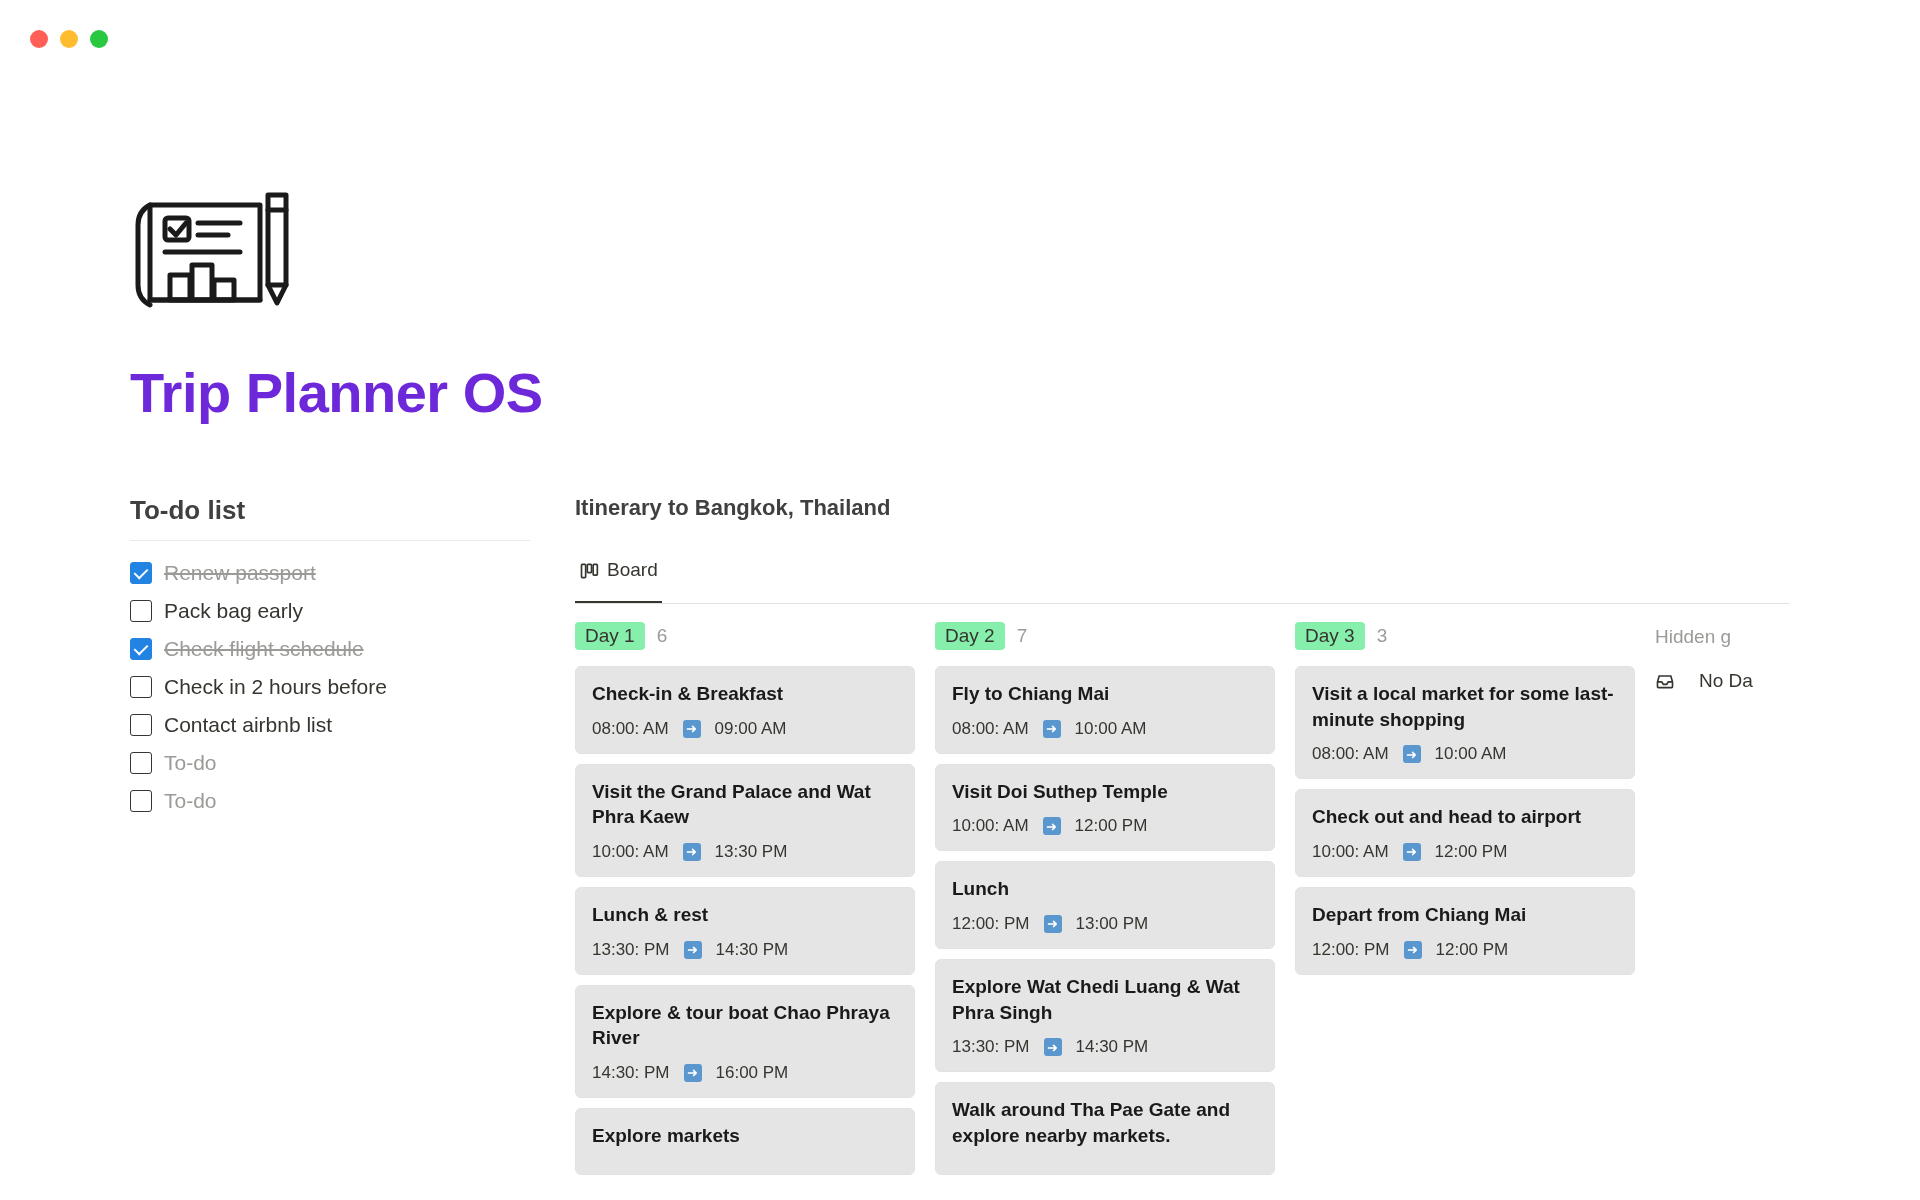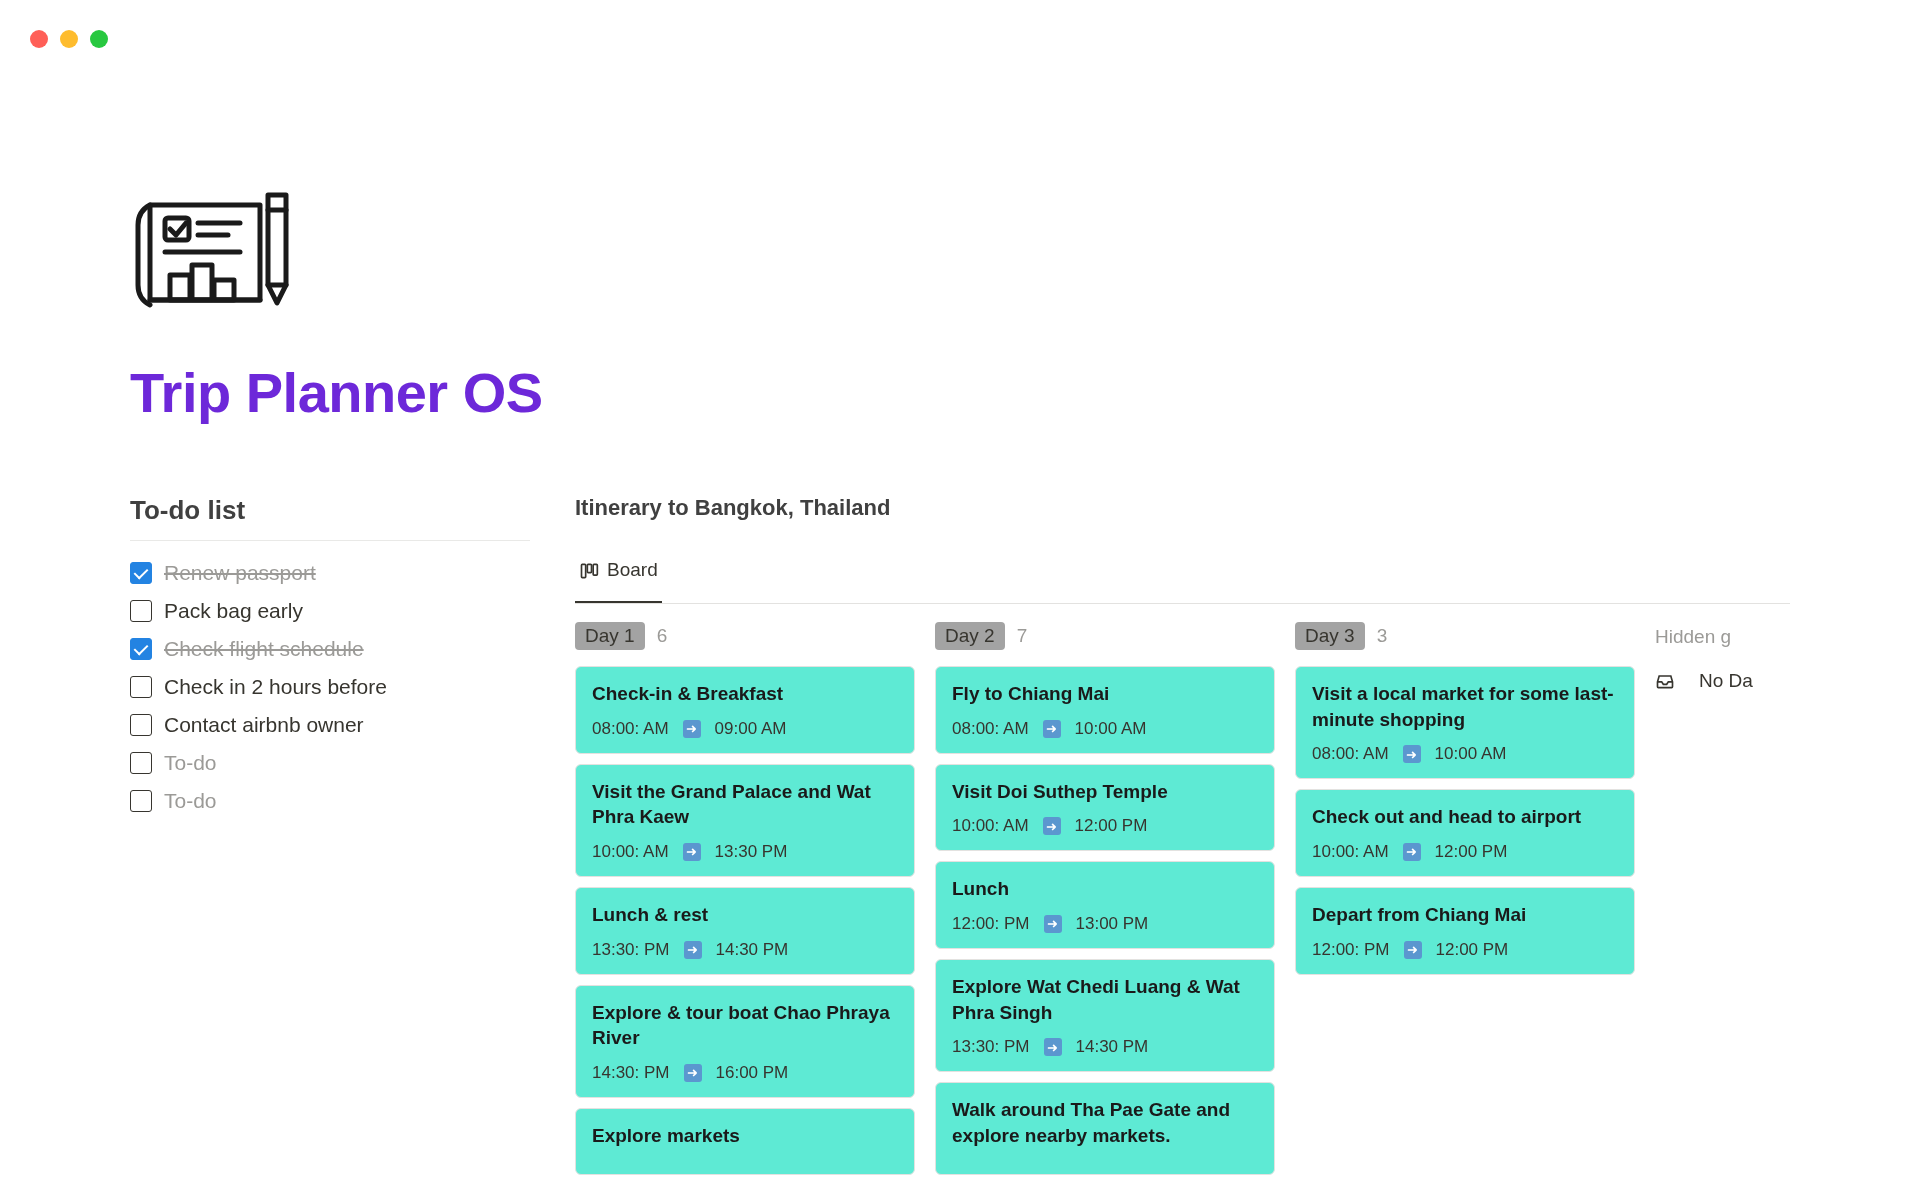--- a/index.html
+++ b/index.html
@@ -131,35 +131,35 @@
       flex-shrink: 0;
     }
     .board-head {
       display: flex;
       align-items: center;
       gap: 12px;
       margin-bottom: 16px;
       font-size: 19px;
     }
     .board-tag {
-      background: #a3a3a3;
+      background: #86efac;
       padding: 3px 10px;
       border-radius: 4px;
       color: #37352f;
       font-weight: 400;
     }
     .board-count {
       color: #9b9a97;
     }
     .card {
       border: 1px solid #e3e2e0;
       border-radius: 6px;
       padding: 14px 16px;
       margin-bottom: 10px;
-      background: #5eead4;
+      background: #e5e5e5;
       cursor: pointer;
     }
     .card-title {
       font-size: 19px;
       font-weight: 600;
       color: #1a1a1a;
       margin-bottom: 12px;
       line-height: 1.35;
     }
     .card-time {
@@ -246,21 +246,21 @@
             <div class="todo-item">
               <div class="cb checked"></div>
               <span class="todo-text done">Check flight schedule</span>
             </div>
             <div class="todo-item">
               <div class="cb"></div>
               <span class="todo-text">Check in 2 hours before</span>
             </div>
             <div class="todo-item">
               <div class="cb"></div>
-              <span class="todo-text">Contact airbnb owner</span>
+              <span class="todo-text">Contact airbnb list</span>
             </div>
             <div class="todo-item">
               <div class="cb"></div>
               <span class="todo-text placeholder">To-do</span>
             </div>
             <div class="todo-item">
               <div class="cb"></div>
               <span class="todo-text placeholder">To-do</span>
             </div>
           </div>

